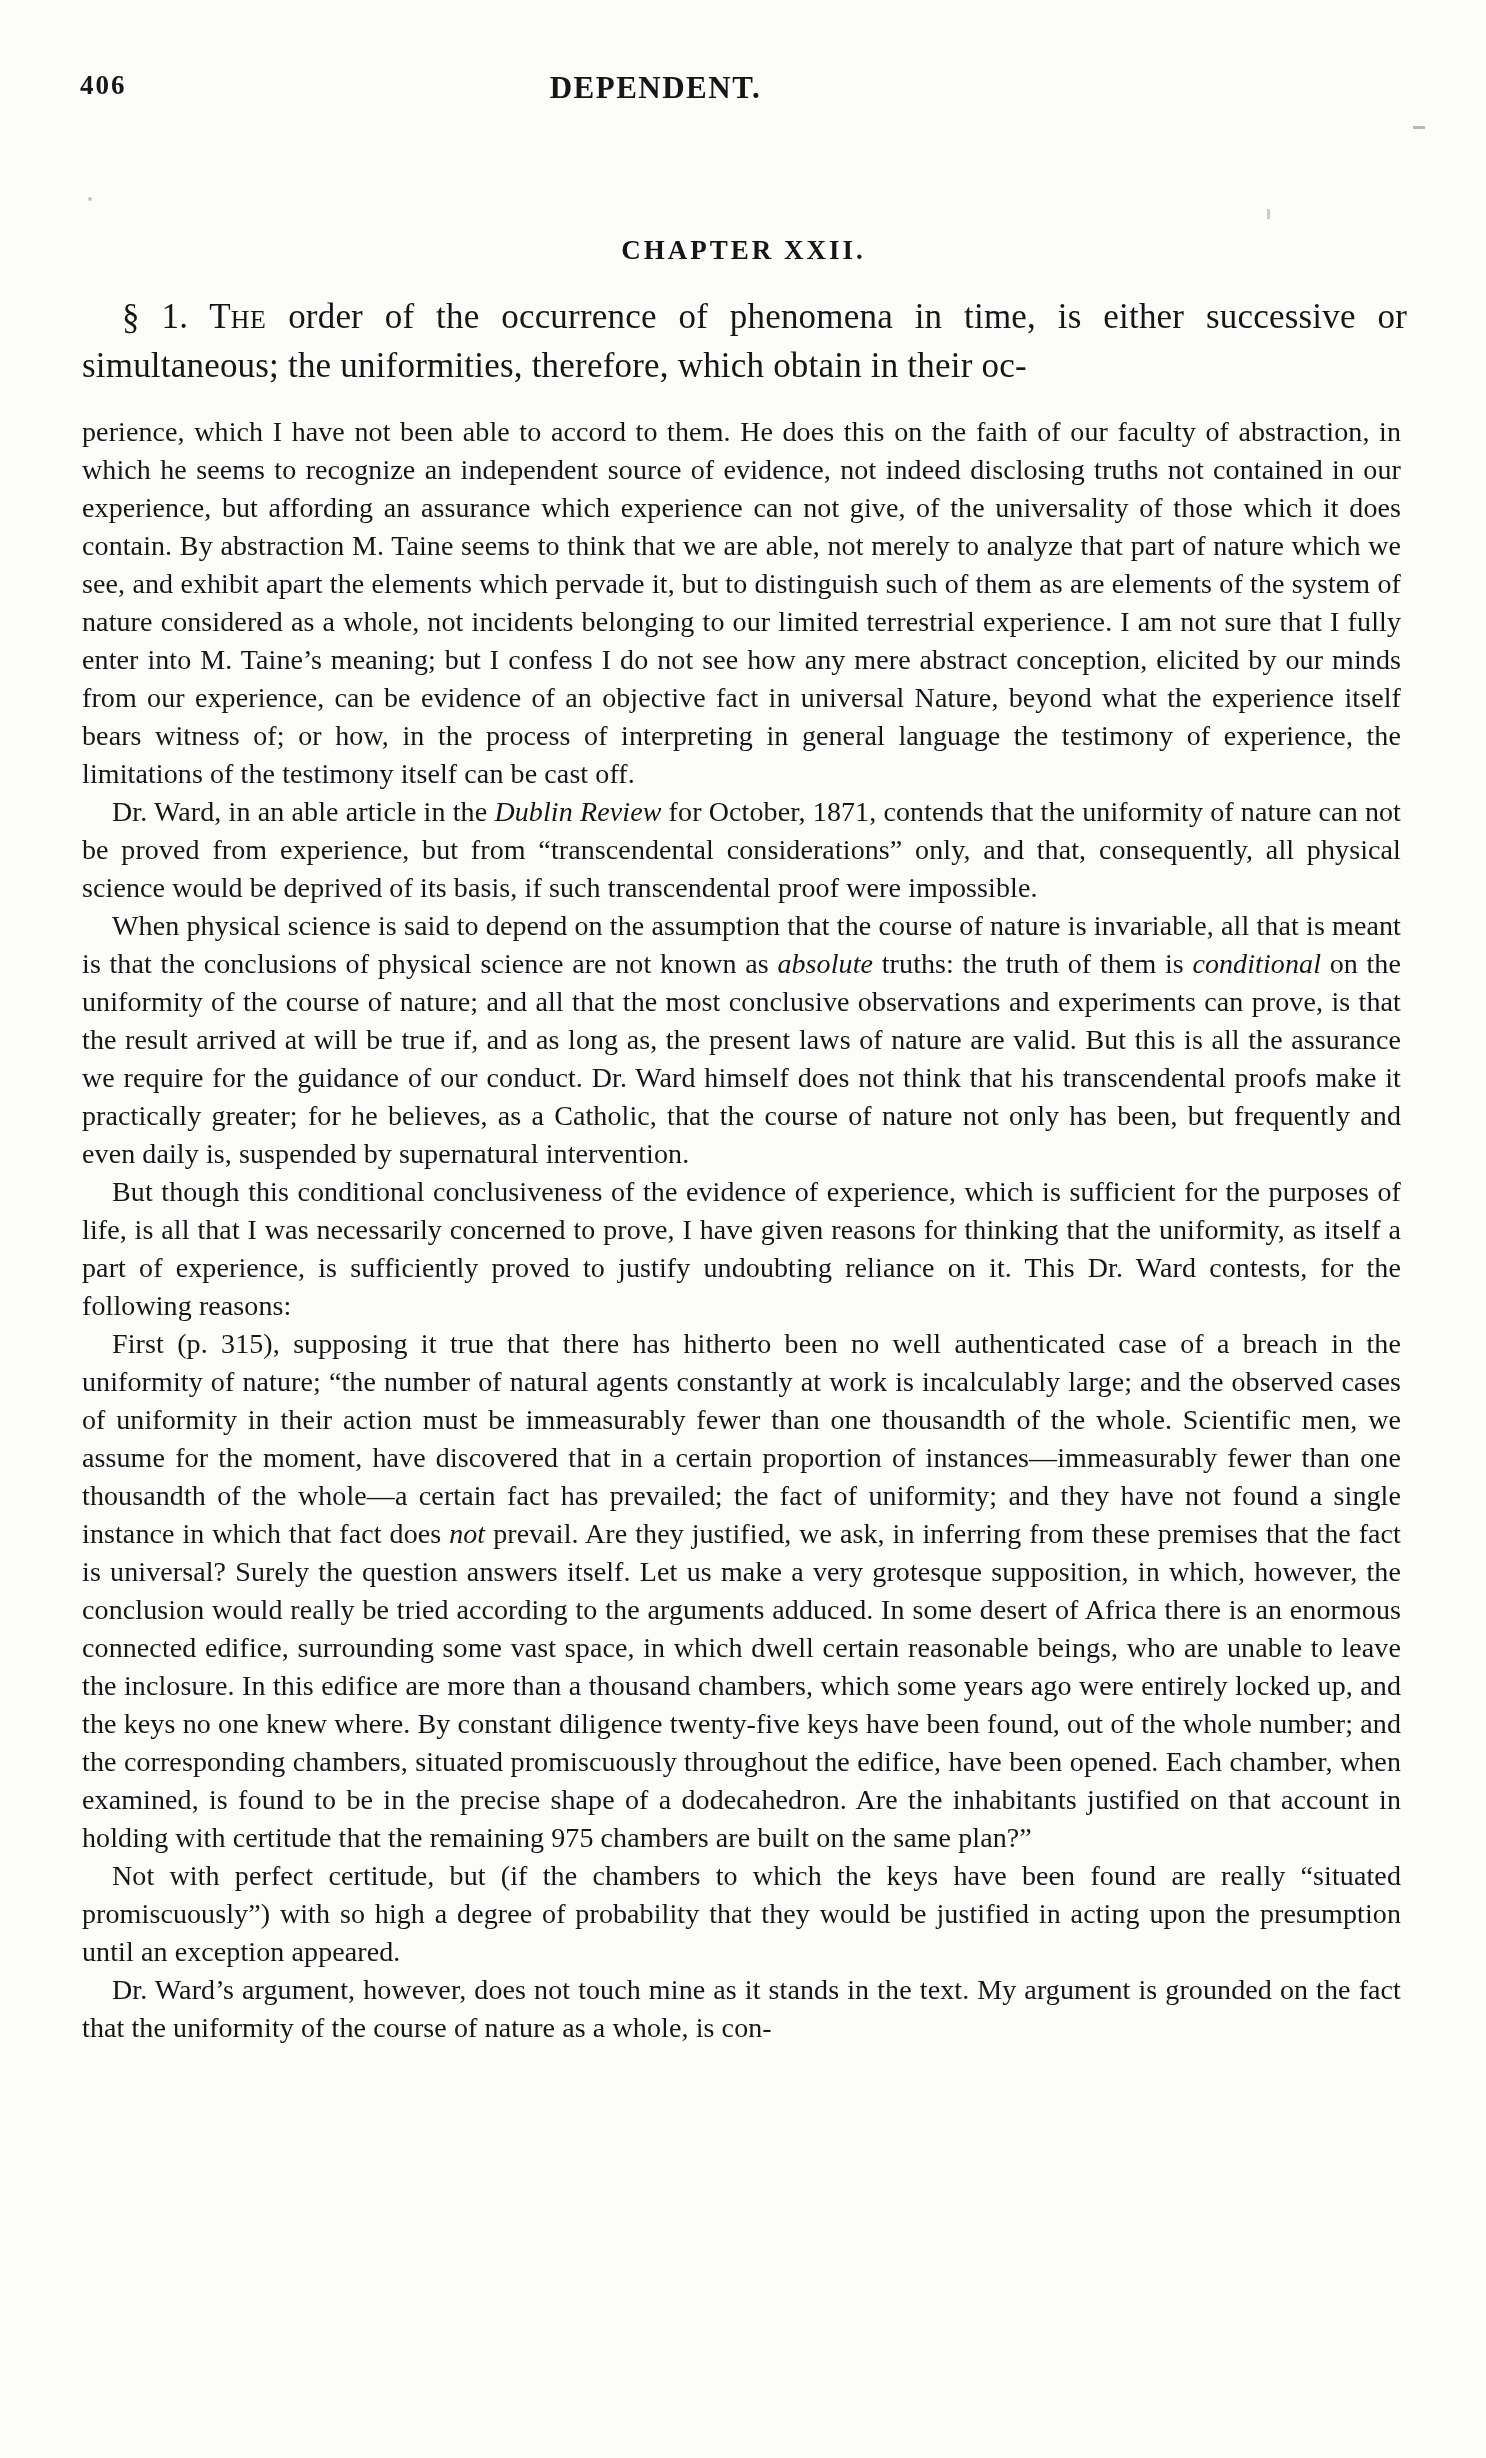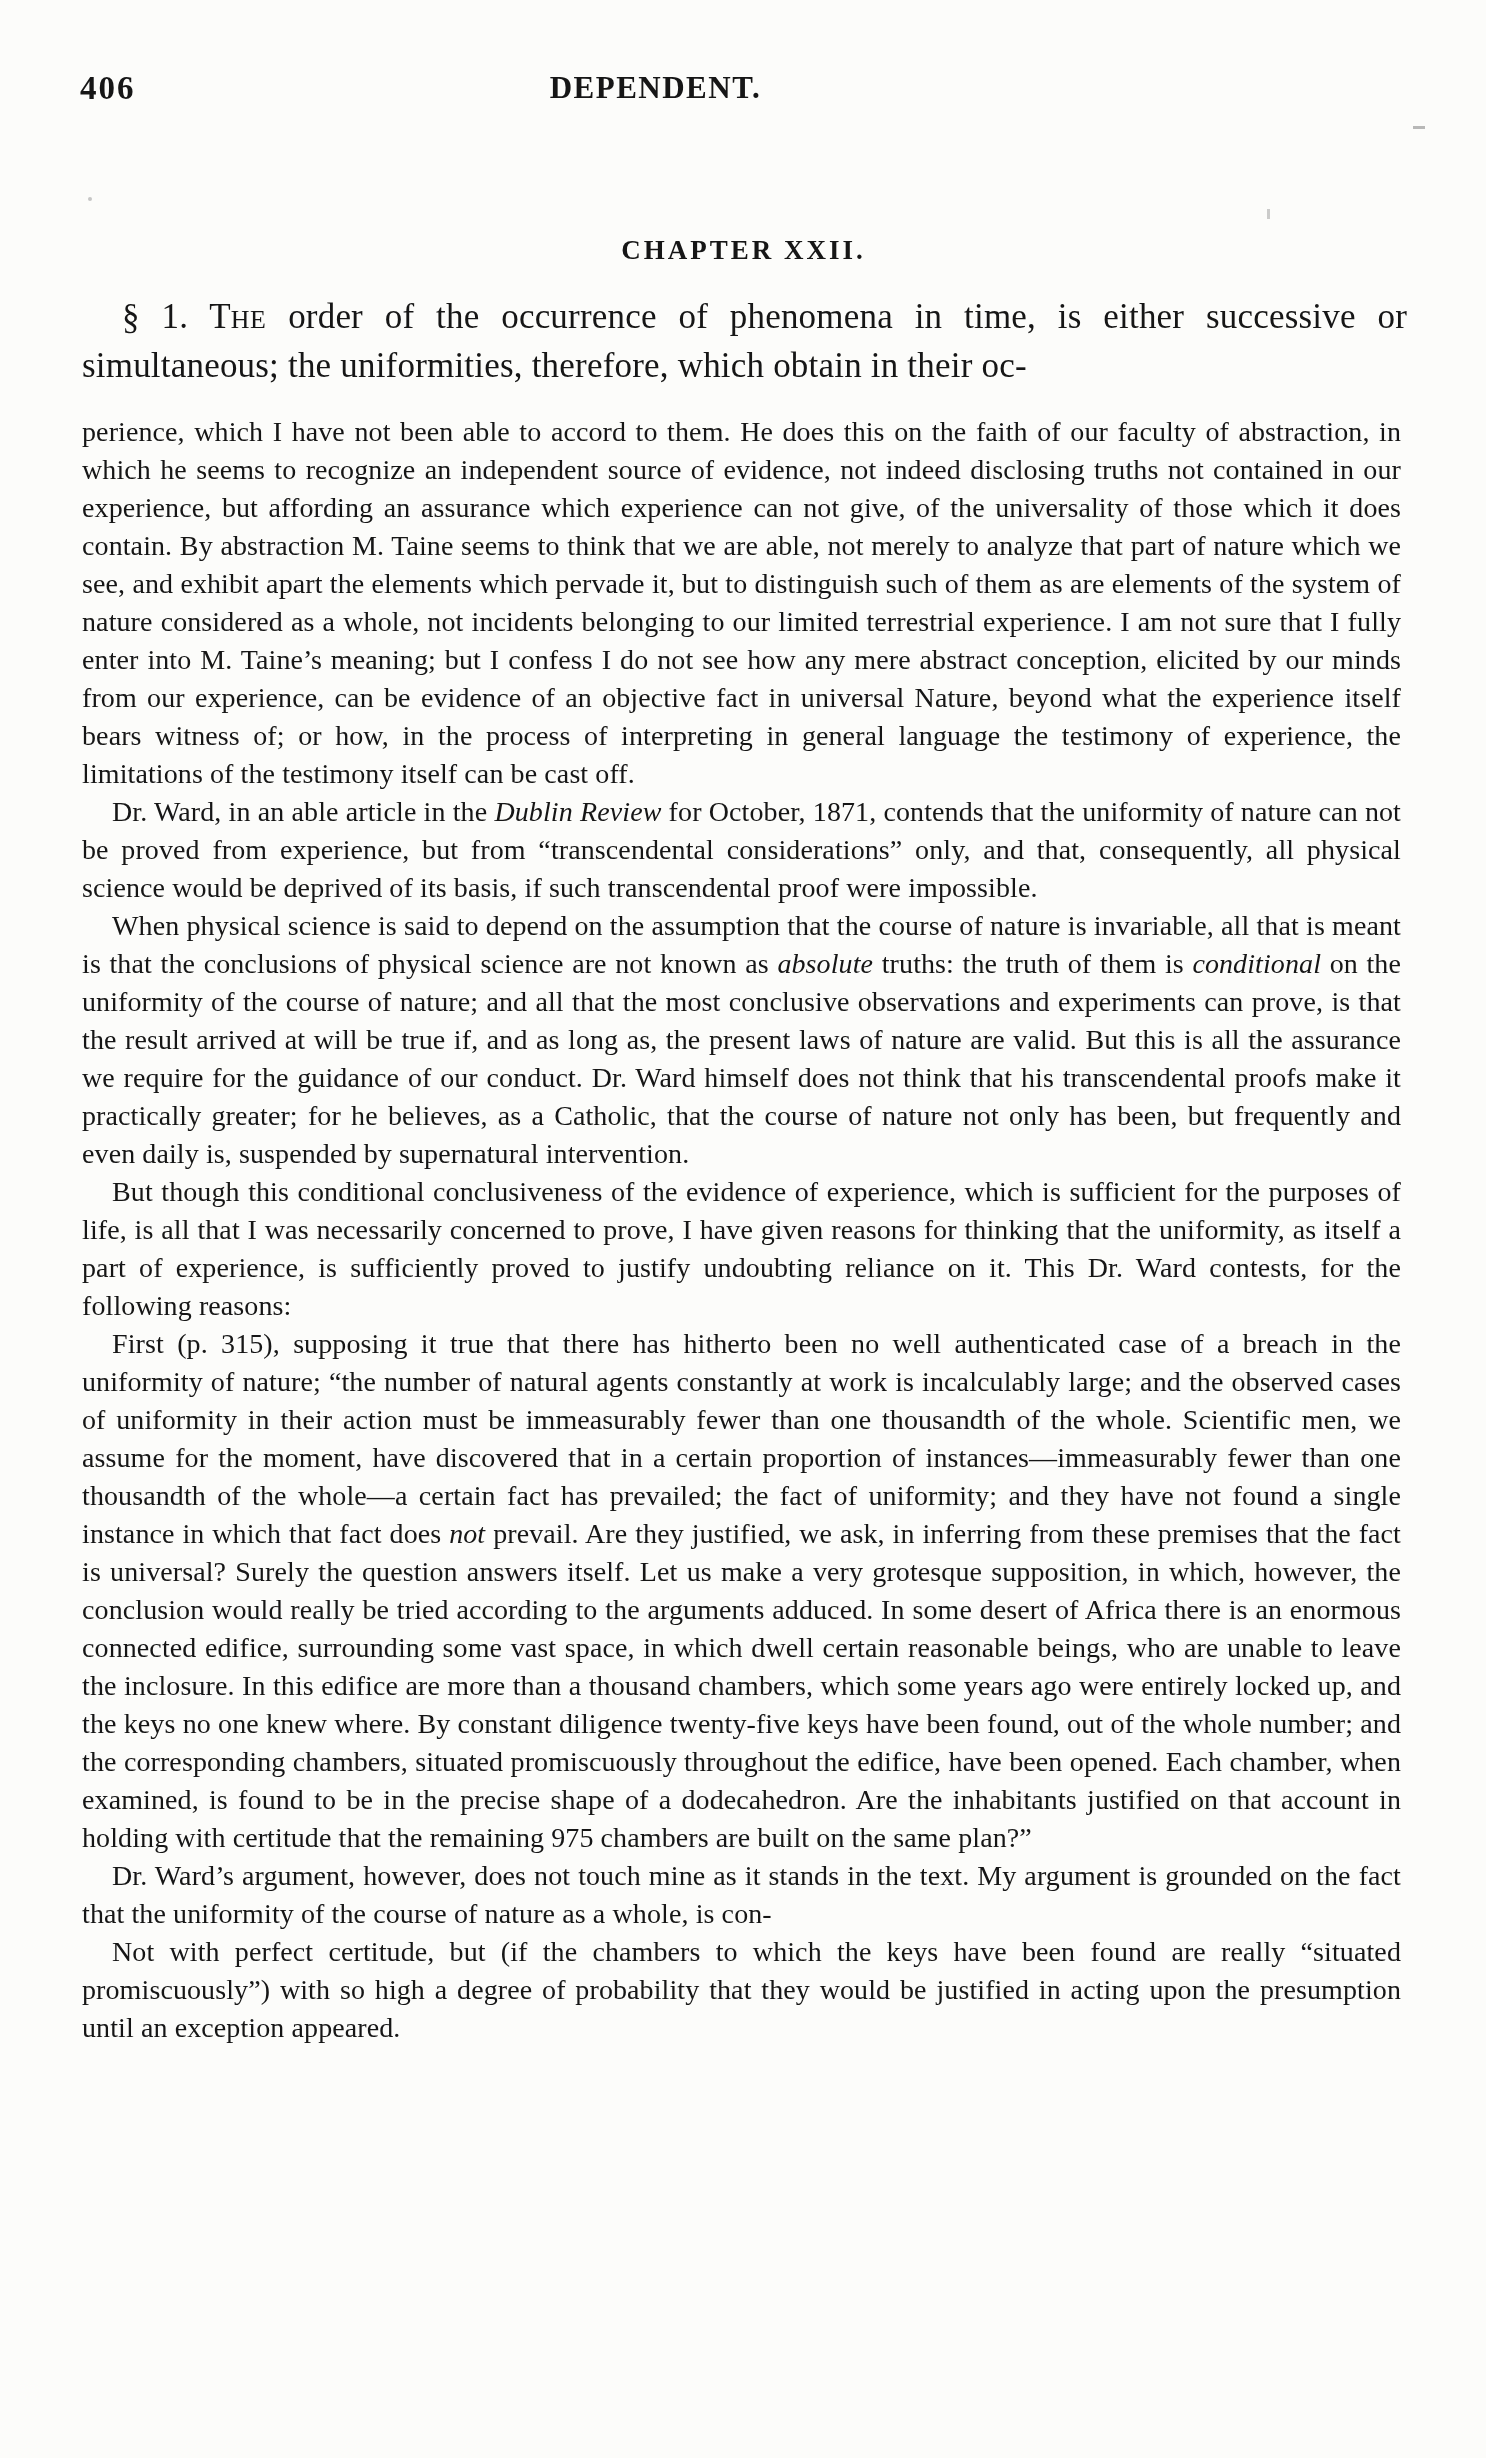--- a/index.html
+++ b/index.html
@@ -17,21 +17,21 @@
   .running-head {
     position: relative;
     margin-top: 70px;
     height: 40px;
     text-align: center;
   }
   .page-number {
     position: absolute;
     left: 80px;
     top: 0;
-    font-size: 33px;
+    font-size: 27px;
     font-weight: bold;
     letter-spacing: 2px;
     font-family: Liberation Serif, serif;
   }
   .header-title {
     display: inline-block;
     position: relative;
     left: -88px;
     font-size: 31px;
     font-weight: bold;
@@ -112,18 +112,18 @@
 
 
   <p class="main-paragraph"><span>§ 1. T</span><span class="smallcaps">HE</span><span> order of the occurrence of phenomena in time, is either successive or simultaneous; the uniformities, therefore, which obtain in their oc-</span></p>
 
   <div class="footnote">
     <p class="fn continuation">perience, which I have not been able to accord to them.  He does this on the faith of our faculty of abstraction, in which he seems to recognize an independent source of evidence, not indeed disclosing truths not contained in our experience, but affording an assurance which experience can not give, of the universality of those which it does contain.  By abstraction M. Taine seems to think that we are able, not merely to analyze that part of nature which we see, and exhibit apart the elements which pervade it, but to distinguish such of them as are elements of the system of nature considered as a whole, not incidents belonging to our limited terrestrial experience.  I am not sure that I fully enter into M. Taine’s meaning; but I confess I do not see how any mere abstract conception, elicited by our minds from our experience, can be evidence of an objective fact in universal Nature, beyond what the experience itself bears witness of; or how, in the process of interpreting in general language the testimony of experience, the limitations of the testimony itself can be cast off.</p>
     <p class="fn">Dr. Ward, in an able article in the <i>Dublin Review</i> for October, 1871, contends that the uniformity of nature can not be proved from experience, but from “transcendental considerations” only, and that, consequently, all physical science would be deprived of its basis, if such transcendental proof were impossible.</p>
     <p class="fn">When physical science is said to depend on the assumption that the course of nature is invariable, all that is meant is that the conclusions of physical science are not known as <i>absolute</i> truths: the truth of them is <i>conditional</i> on the uniformity of the course of nature; and all that the most conclusive observations and experiments can prove, is that the result arrived at will be true if, and as long as, the present laws of nature are valid.  But this is all the assurance we require for the guidance of our conduct.  Dr. Ward himself does not think that his transcendental proofs make it practically greater; for he believes, as a Catholic, that the course of nature not only has been, but frequently and even daily is, suspended by supernatural intervention.</p>
     <p class="fn">But though this conditional conclusiveness of the evidence of experience, which is sufficient for the purposes of life, is all that I was necessarily concerned to prove, I have given reasons for thinking that the uniformity, as itself a part of experience, is sufficiently proved to justify undoubting reliance on it.  This Dr. Ward contests, for the following reasons:</p>
     <p class="fn">First (p. 315), supposing it true that there has hitherto been no well authenticated case of a breach in the uniformity of nature; “the number of natural agents constantly at work is incalculably large; and the observed cases of uniformity in their action must be immeasurably fewer than one thousandth of the whole.  Scientific men, we assume for the moment, have discovered that in a certain proportion of instances—immeasurably fewer than one thousandth of the whole—a certain fact has prevailed; the fact of uniformity; and they have not found a single instance in which that fact does <i>not</i> prevail.  Are they justified, we ask, in inferring from these premises that the fact is universal?  Surely the question answers itself.  Let us make a very grotesque supposition, in which, however, the conclusion would really be tried according to the arguments adduced.  In some desert of Africa there is an enormous connected edifice, surrounding some vast space, in which dwell certain reasonable beings, who are unable to leave the inclosure.  In this edifice are more than a thousand chambers, which some years ago were entirely locked up, and the keys no one knew where.  By constant diligence twenty-five keys have been found, out of the whole number; and the corresponding chambers, situated promiscuously throughout the edifice, have been opened.  Each chamber, when examined, is found to be in the precise shape of a dodecahedron.  Are the inhabitants justified on that account in holding with certitude that the remaining 975 chambers are built on the same plan?”</p>
+    <p class="fn">Not with perfect certitude, but (if the chambers to which the keys have been found are really “situated promiscuously”) with so high a degree of probability that they would be justified in acting upon the presumption until an exception appeared.</p>
     <p class="fn">Dr. Ward’s argument, however, does not touch mine as it stands in the text.  My argument is grounded on the fact that the uniformity of the course of nature as a whole, is con-</p>
-    <p class="fn">Not with perfect certitude, but (if the chambers to which the keys have been found are really “situated promiscuously”) with so high a degree of probability that they would be justified in acting upon the presumption until an exception appeared.</p>
   </div>
 
 </div>
 
 
 </body></html>

